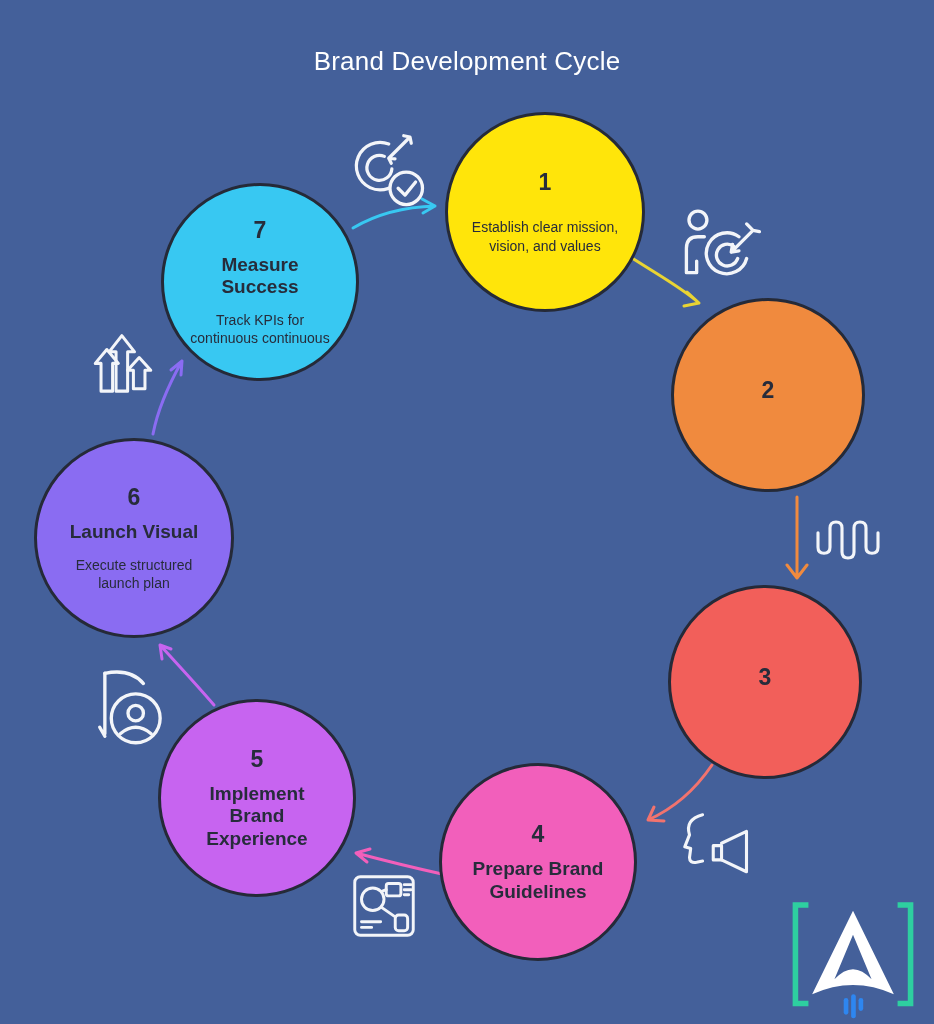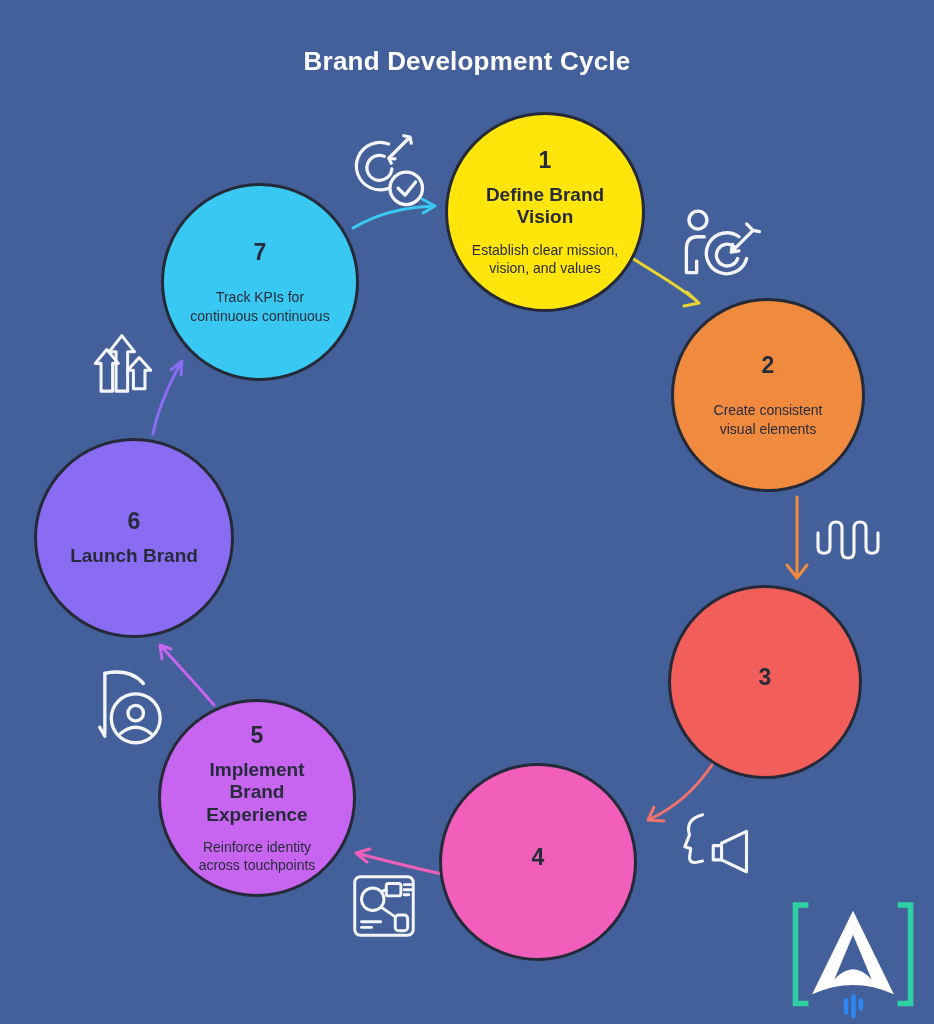--- a/index.html
+++ b/index.html
@@ -3,21 +3,21 @@
 <meta charset="utf-8">
 <style>
   html,body{margin:0;padding:0;}
   body{font-family:"Liberation Sans", sans-serif; background:#2b3a5c;}
   .canvas{
     position:relative; width:934px; height:1024px; overflow:hidden;
     background:#44609A;
   }
   .page-title{
     position:absolute; top:46px; left:0; width:100%;
-    text-align:center; color:#ffffff; font-size:26px; font-weight:bold;
+    text-align:center; color:#ffffff; font-size:26px; font-weight:normal;
     letter-spacing:.2px; margin:0;
   }
   .arrows{ position:absolute; left:0; top:0; width:934px; height:1024px; pointer-events:none;}
   .arrows path{ fill:none; stroke-width:3; stroke-linecap:round; stroke-linejoin:round;}
   .step{
     position:absolute; box-sizing:border-box; border:3px solid #252A38; border-radius:50%;
     display:flex; flex-direction:column; align-items:center; justify-content:center;
     text-align:center; color:#272C3B; padding:0 20px;
   }
   .step .num{ font-size:23px; font-weight:bold; margin-bottom:10px;}
@@ -63,50 +63,50 @@
     <g>
       <path d="M214 705 C196 684 180 667 160 645 M171 649 L160 645 L162 659" stroke="#C764F0"></path>
     </g>
     <g>
       <path d="M153 434 C158 408 168 386 182 361 M181 375 L182 361 L171 370" stroke="#8A6CF2"></path>
     </g>
   </svg>
 
   <div class="step s1" style="background: rgb(255, 229, 10);">
     <div class="num">1</div>
-    <div class="step-title">Define Brand Vision</div>
     <div class="step-desc">Establish clear mission, vision, and values</div>
   </div>
 
   <div class="step s2" style="background: rgb(240, 138, 62);">
     <div class="num">2</div>
-    <div class="step-desc">Create consistent visual elements</div>
   </div>
 
   <div class="step s3" style="background: rgb(242, 95, 90);">
     <div class="num">3</div>
   </div>
 
   <div class="step s4" style="background: rgb(242, 95, 187);">
     <div class="num">4</div>
+    <div class="step-title">Prepare Brand Guidelines</div>
   </div>
 
   <div class="step s5" style="background: rgb(199, 100, 240);">
     <div class="num">5</div>
     <div class="step-title">Implement Brand Experience</div>
-    <div class="step-desc">Reinforce identity across touchpoints</div>
   </div>
 
   <div class="step s6" style="background: rgb(138, 108, 242);">
     <div class="num">6</div>
-    <div class="step-title">Launch Brand</div>
+    <div class="step-title">Launch Visual</div>
+    <div class="step-desc">Execute structured launch plan</div>
   </div>
 
   <div class="step s7" style="background: rgb(56, 200, 242);">
     <div class="num">7</div>
+    <div class="step-title">Measure Success</div>
     <div class="step-desc">Track KPIs for continuous continuous</div>
   </div>
 
   <svg class="icon" style="left:348px;top:132px;width:84px;height:80px" viewBox="0 0 64 64">
     <path d="M31 9.6 A19 19 0 1 0 41 36"></path>
     <path d="M27.5 19.5 A10 10 0 1 0 33.5 29.5"></path>
     <path d="M31 21 L47 5 M43 3 L48 4 L49 9 M33 25 L31 21 L36 21.5"></path>
     <circle class="bgfill" cx="45" cy="45" r="13"></circle>
     <path d="M38.5 45 L44 50.5 L52.5 40"></path>
   </svg>

